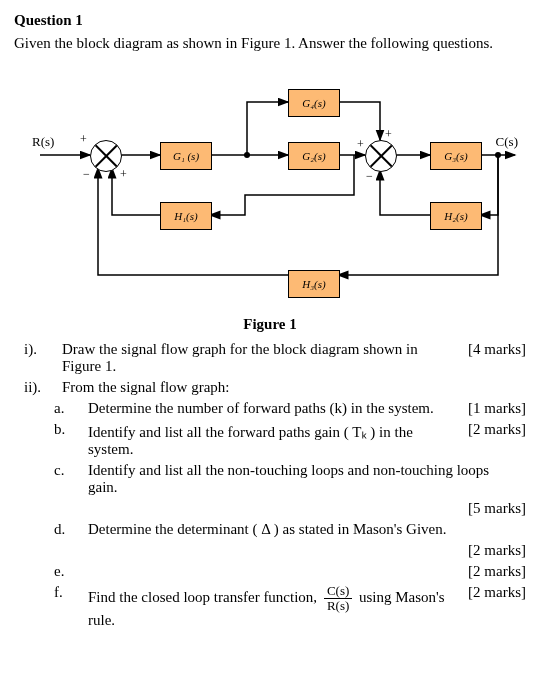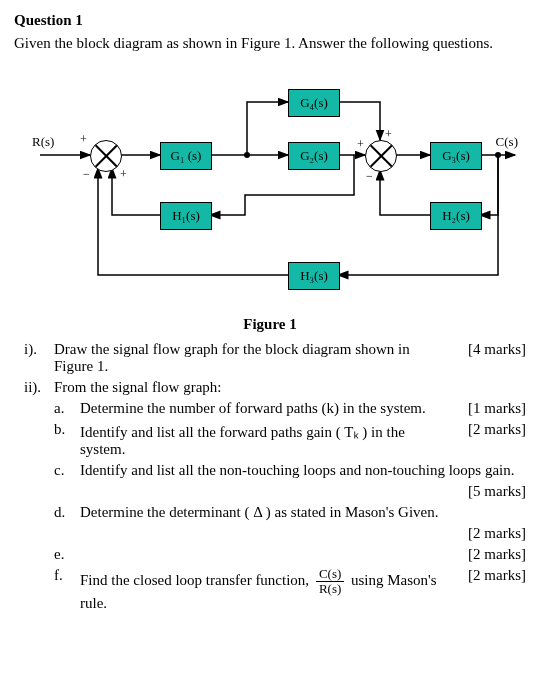--- a/index.html
+++ b/index.html
@@ -14,24 +14,25 @@
   }
   .title { font-weight: bold; margin-bottom: 6px; }
   .prompt { margin-bottom: 18px; }
 
   
   .diagram-wrap { width: 500px; margin: 10px auto 6px; }
   .diagram { position: relative; width: 500px; height: 240px; }
   .box {
     position: absolute;
     border: 1.5px solid #000;
-    background: #14b8a6;
+    background: #fdba74;
     width: 50px; height: 26px;
     display: flex; align-items: center; justify-content: center;
-    font-size: 13px;
+    font-size: 11px;
+    font-style: italic;
   }
   .sumnode {
     position: absolute;
     width: 30px; height: 30px;
     border: 1.5px solid #000;
     border-radius: 50%;
     background: #fff;
   }
   .sumnode::before, .sumnode::after {
     content: ""; position: absolute; background: #000;
@@ -43,21 +44,21 @@
   .dot { position: absolute; width: 6px; height: 6px; background:#000; border-radius:50%; transform:translate(-3px,-3px); }
 
   .caption { text-align: center; font-weight: bold; margin: 6px 0 8px; }
 
   
   .qlist { margin-left: 10px; }
   .row { display: flex; margin: 4px 0; justify-content: space-between; align-items: flex-start; }
   .rowL { display: flex; flex: 1; }
   .num { width: 30px; }
   .subnum { width: 26px; margin-left: 30px; }
-  .txt { flex: 1; padding-right: 8px; }
+  .txt { flex: 1; padding-right: 8px; margin-left: 8px; }
   .marks { white-space: nowrap; margin-left: 8px; text-align: center; }
   .rightonly { display:flex; justify-content:flex-end; margin: 2px 0 4px; }
   .frac { display:inline-block; text-align:center; vertical-align:middle; margin:0 3px; line-height:1.05; }
   .frac .top { display:block; border-bottom:1px solid #000; padding:0 3px; font-size:13px;}
   .frac .bot { display:block; padding:0 3px; font-size:13px;}
 </style>
 </head>
 <body>
 
 <div class="title">Question 1</div>
@@ -120,21 +121,21 @@
 
     <span class="dot" style="left:227px; top:85px"></span>
     <span class="dot" style="left:478px; top:85px"></span>
 
     <div class="box" style="left:140px; top:72px">G₁ (s)</div>
     <div class="box" style="left:268px; top:72px">G₂(s)</div>
     <div class="box" style="left:410px; top:72px">G₃(s)</div>
     <div class="box" style="left:268px; top:19px">G₄(s)</div>
     <div class="box" style="left:140px; top:132px">H₁(s)</div>
     <div class="box" style="left:410px; top:132px">H₂(s)</div>
-    <div class="box" style="left:268px; top:192px">H₃(s)</div>
+    <div class="box" style="left:268px; top:200px">H₃(s)</div>
   </div>
   <div class="caption">Figure 1</div>
 </div>
 
 <div class="qlist">
 
   <div class="row">
     <div class="rowL">
       <span class="num">i).</span>
       <span class="txt">Draw the signal flow graph for the block diagram shown in Figure 1.</span>

